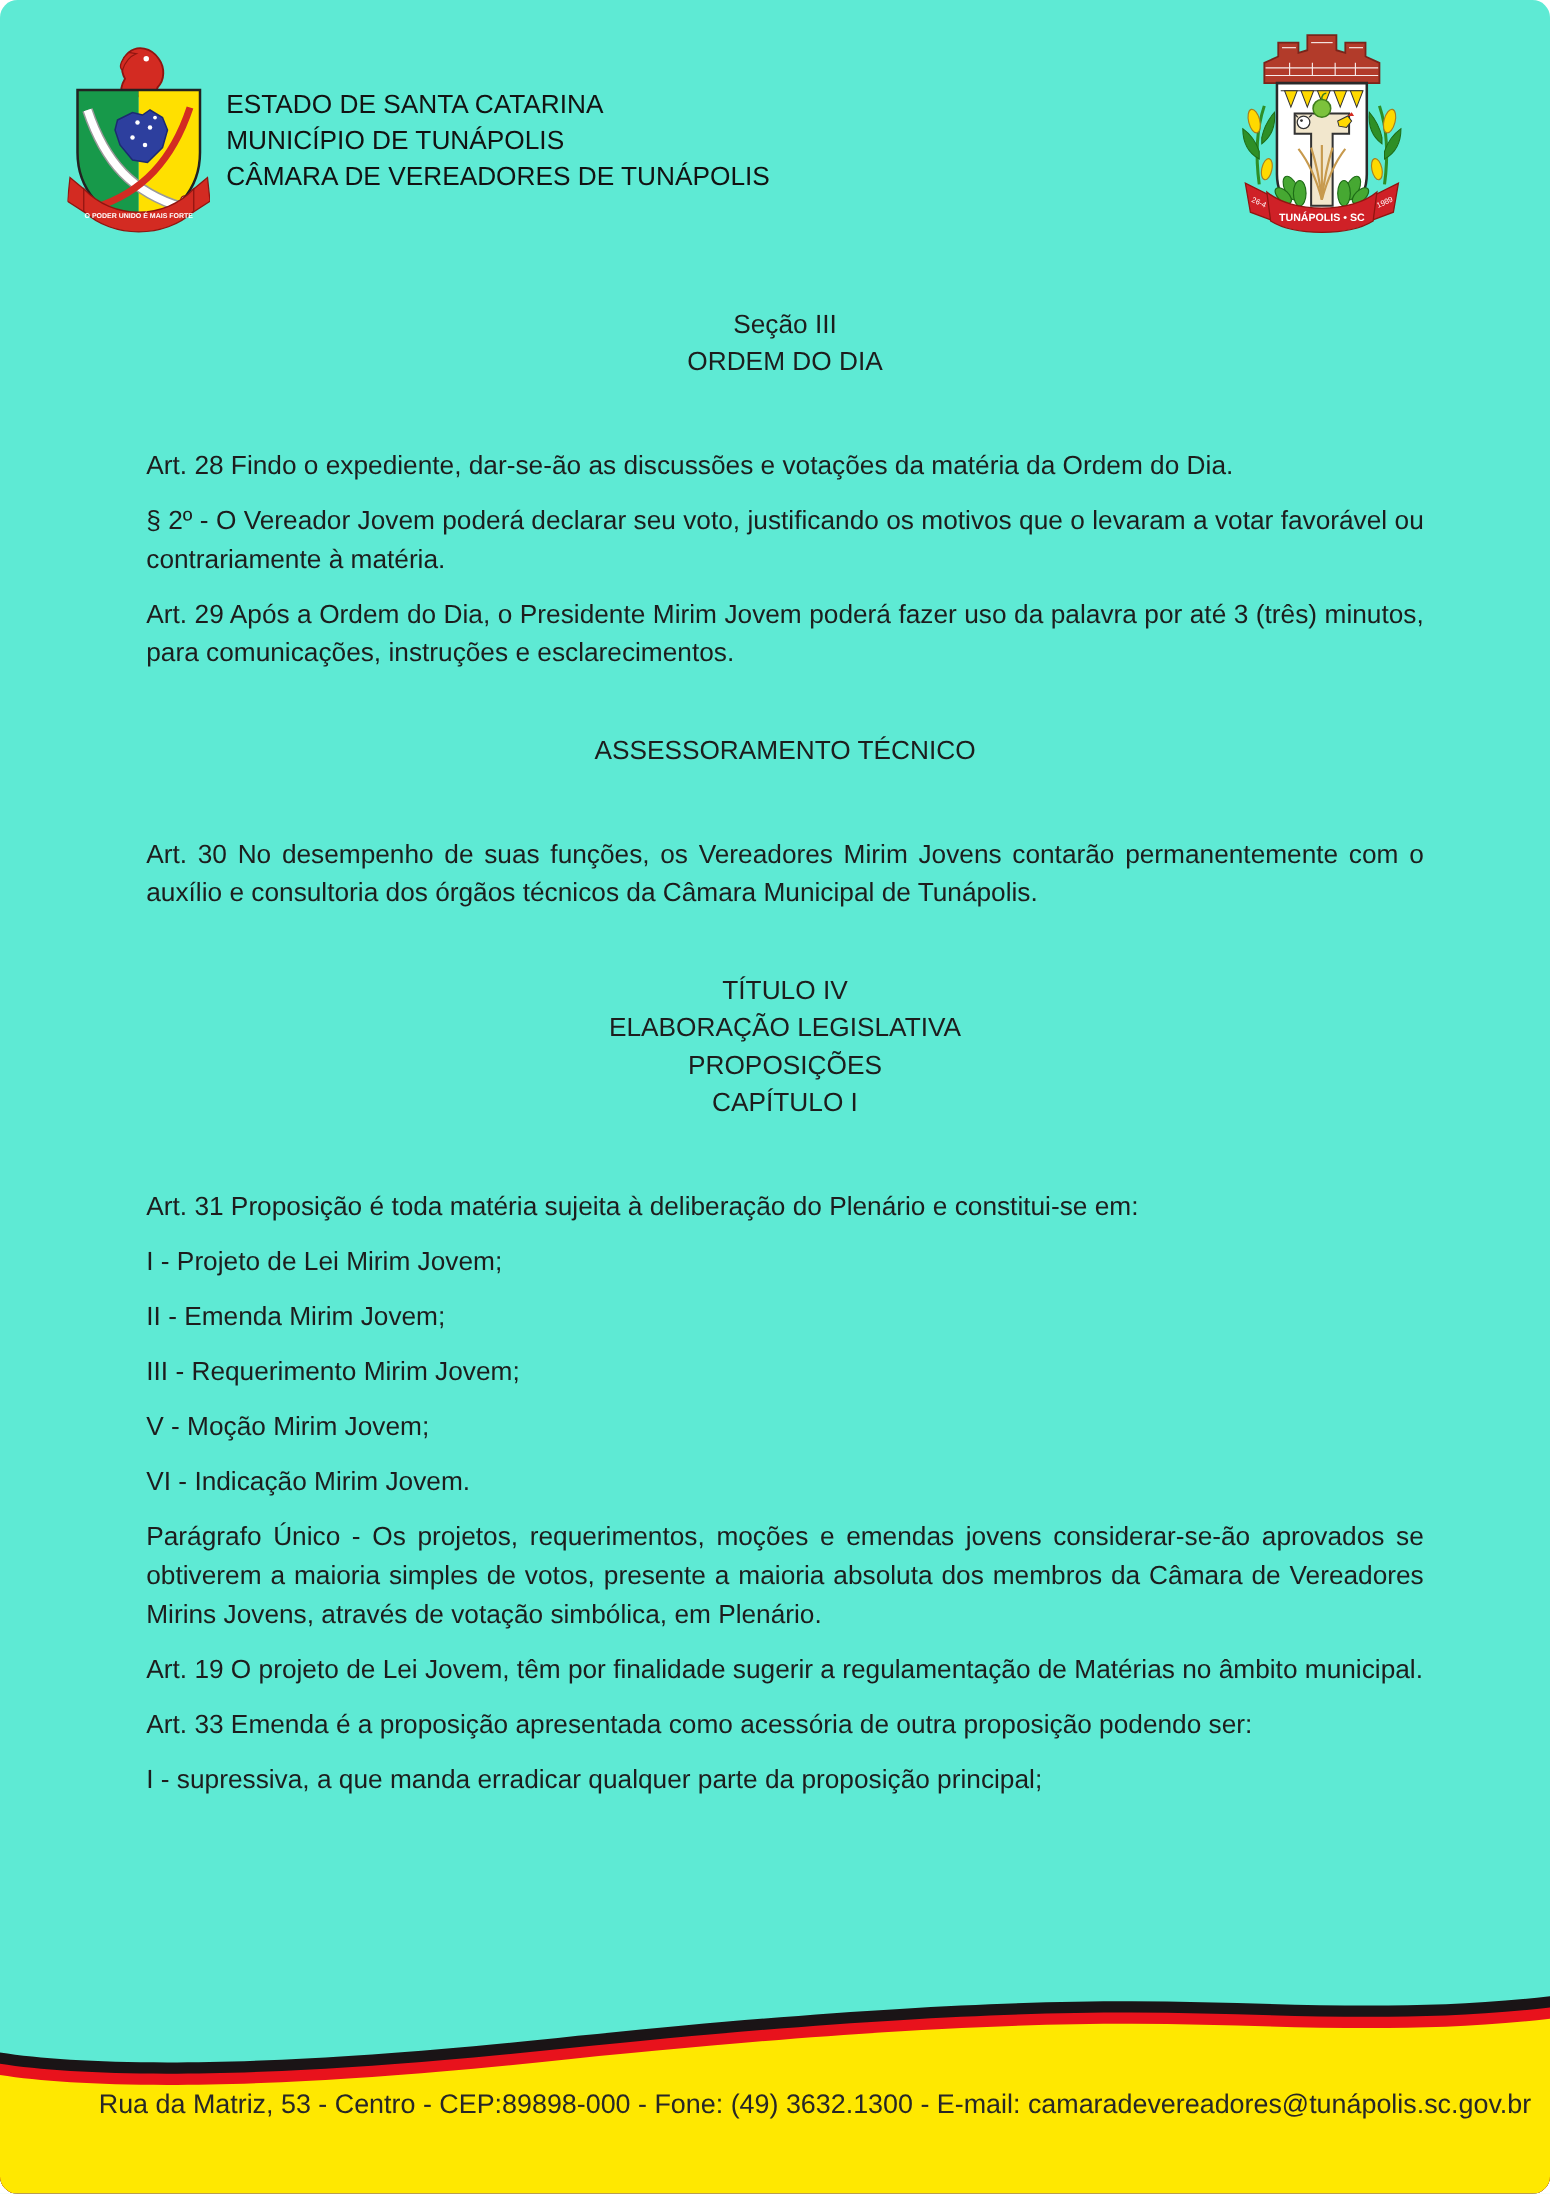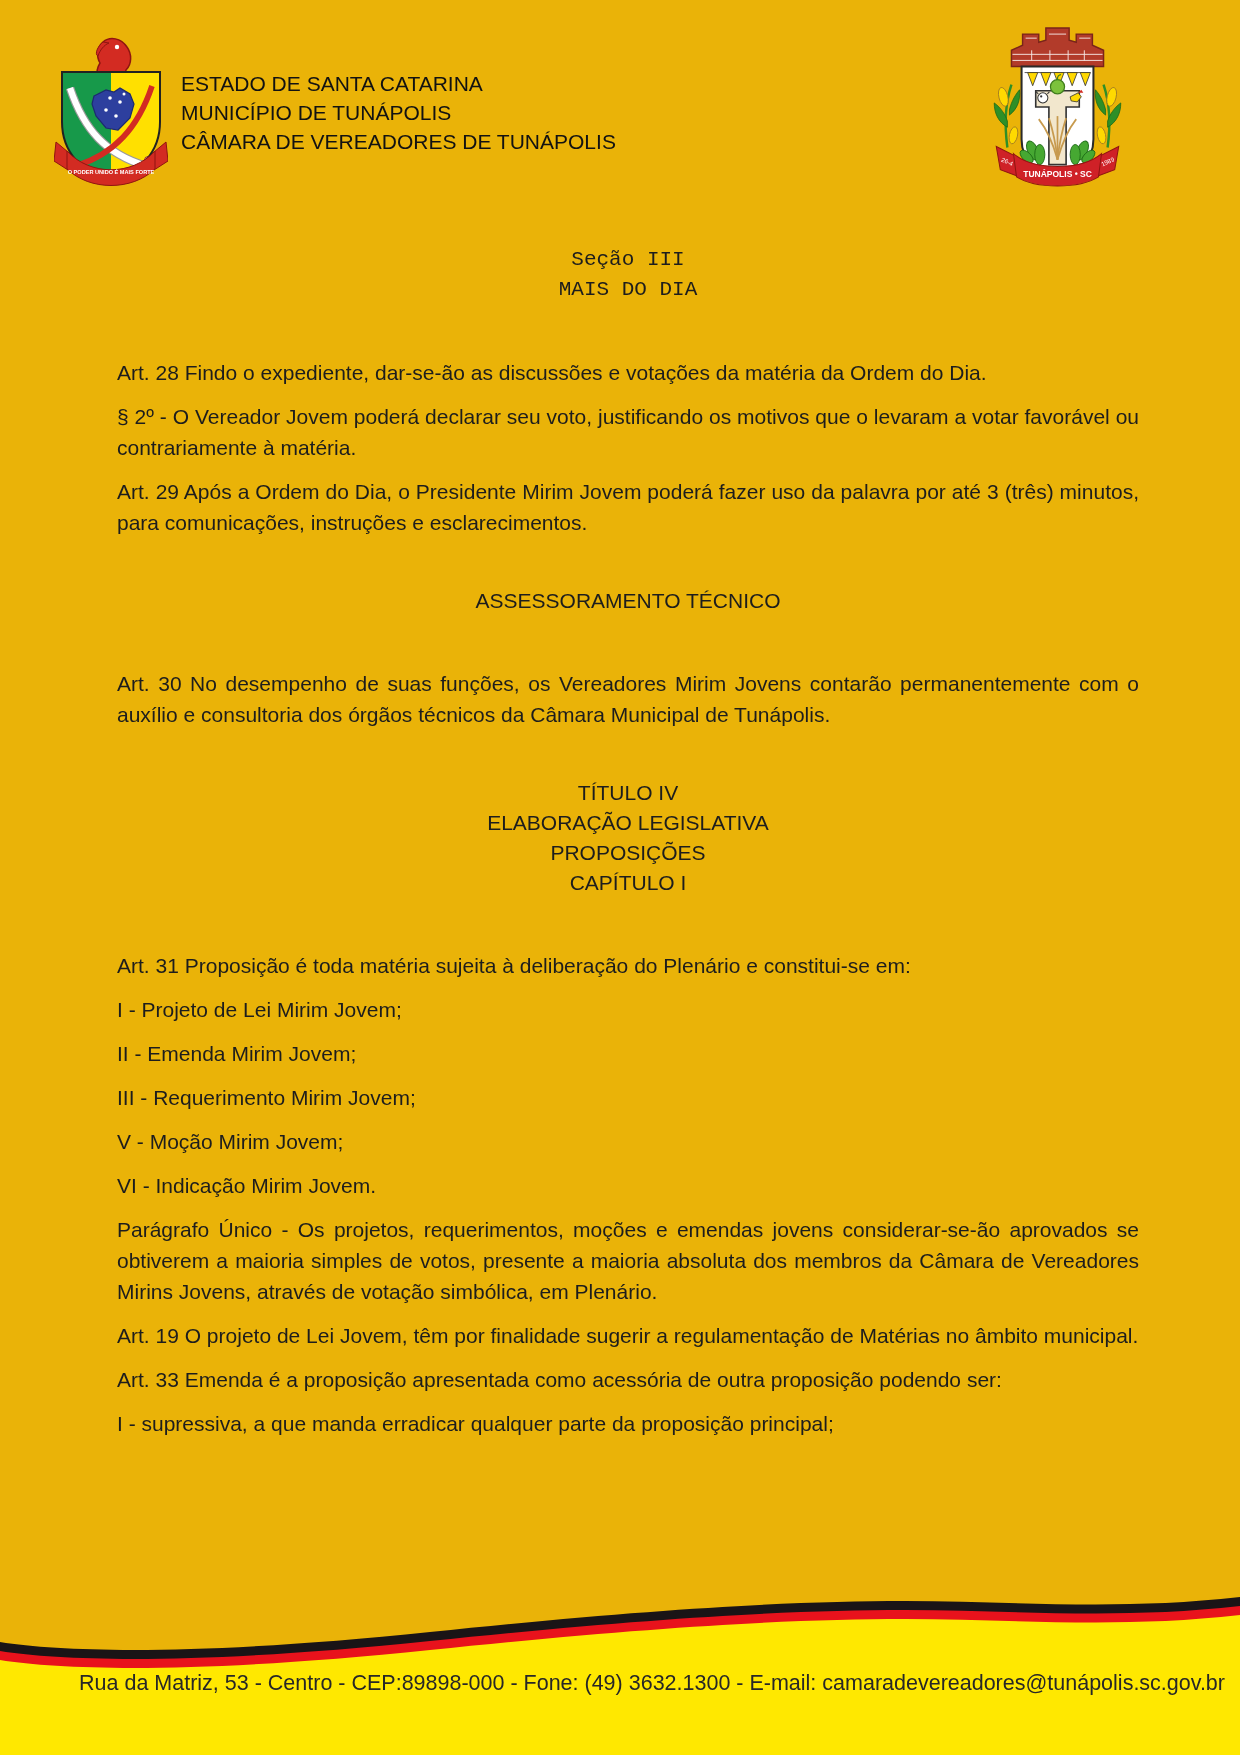--- a/index.html
+++ b/index.html
@@ -1,34 +1,34 @@
 <!DOCTYPE html>
 <html><head>
 <meta charset="utf-8">
 <style>
   html,body{margin:0;padding:0;background:#ffffff;}
   .page{
-    position:relative;width:1240px;height:1755px;background:#eab308;overflow:hidden;
-    font-family:"Liberation Sans","DejaVu Sans",sans-serif;color:#1c1c1c;
+    position:relative;width:1240px;height:1755px;background:#5eead4;overflow:hidden;
+    font-family:"Liberation Sans","DejaVu Sans",sans-serif;color:#1c1c1c;border-radius:14px;
   }
   
   .logo-left{position:absolute;left:54px;top:30px;width:114px;height:160px;}
   .logo-right{position:absolute;left:985px;top:26px;width:145px;height:165px;}
   .letterhead-text{
     position:absolute;left:181px;top:69px;
     font-size:21px;line-height:29px;color:#121212;letter-spacing:0px;
   }
   
   .doc-body{
     position:absolute;left:117px;top:245px;width:1022px;
     font-size:21px;line-height:31px;color:#1d1d1d;
   }
   .doc-body p{margin:0 0 13px 0;text-align:justify;}
   .heading-group{margin:48px 0 52px 0;text-align:center;line-height:30px;}
-  .doc-body > :first-child{margin-top:0;font-family:Liberation Mono, monospace;}
+  .doc-body > :first-child{margin-top:0;}
   
   .footer-wave{position:absolute;left:0;top:1580px;width:1240px;height:175px;display:block;}
   .footer-text{
     position:absolute;left:0;top:1671px;width:1240px;text-align:center;
     font-size:21.5px;color:#272727;z-index:2;padding-left:32px;
   }
 </style>
 </head>
 <body>
 
@@ -168,21 +168,21 @@
       <text x="21" y="136" font-size="6" fill="#ffffff" text-anchor="middle" transform="rotate(24 21 136)" font-family="Liberation Sans, sans-serif">26-4</text>
       <text x="122" y="136" font-size="6" fill="#ffffff" text-anchor="middle" transform="rotate(-24 122 136)" font-family="Liberation Sans, sans-serif">1989</text>
       <path d="M28,126 C48,143 95,143 115,126 L112,149 C93,161 50,161 31,149 Z" fill="#cf2127" stroke="#8f1510" stroke-width="1"></path>
       <text x="71.5" y="149" font-size="8.4" fill="#ffffff" text-anchor="middle" font-weight="bold" font-family="Liberation Sans, sans-serif">TUNÁPOLIS • SC</text>
     </g>
   </svg>
 
   <main class="doc-body">
       <div class="heading-group">
         <div>Seção III</div>
-        <div>MAIS DO DIA</div>
+        <div>ORDEM DO DIA</div>
       </div>
       <p>Art. 28 Findo o expediente, dar-se-ão as discussões e votações da matéria da Ordem do Dia.</p>
       <p>§ 2º - O Vereador Jovem poderá declarar seu voto, justificando os motivos que o levaram a votar favorável ou contrariamente à matéria.</p>
       <p>Art. 29 Após a Ordem do Dia, o Presidente Mirim Jovem poderá fazer uso da palavra por até 3 (três) minutos, para comunicações, instruções e esclarecimentos.</p>
       <div class="heading-group">
         <div>ASSESSORAMENTO TÉCNICO</div>
       </div>
       <p>Art. 30 No desempenho de suas funções, os Vereadores Mirim Jovens contarão permanentemente com o auxílio e consultoria dos órgãos técnicos da Câmara Municipal de Tunápolis.</p>
       <div class="heading-group">
         <div>TÍTULO IV</div>

